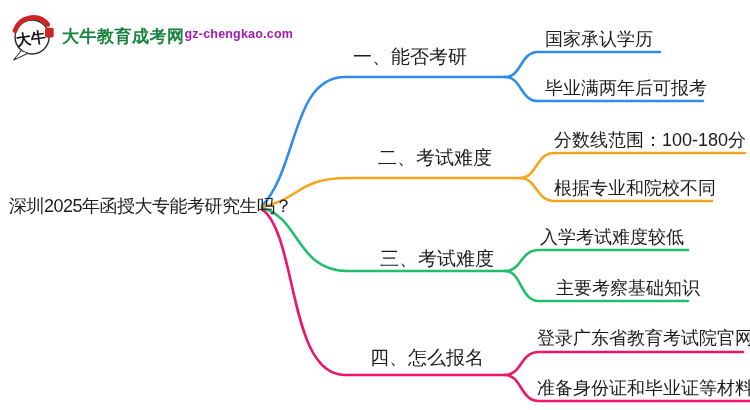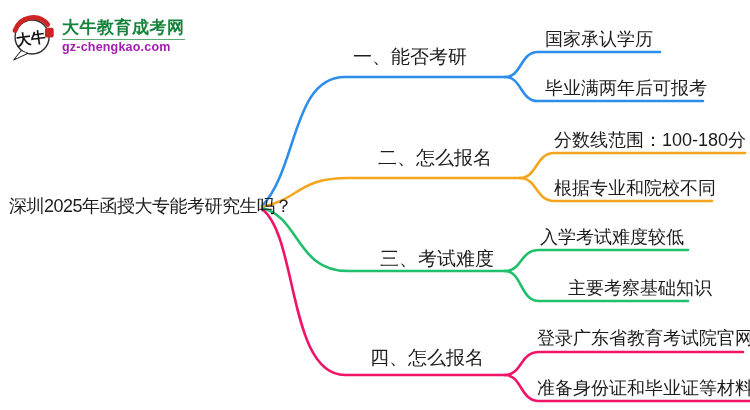--- a/index.html
+++ b/index.html
@@ -8,21 +8,21 @@
     width:750px;height:410px;
     background:#ffffff;
     overflow:hidden;
     font-family:"Liberation Sans","DejaVu Sans",sans-serif;
   }
   
   .logo{
     position:absolute;left:10px;top:12px;
     display:flex;align-items:center;gap:6px;
   }
-  .logo-text{display:flex;flex-direction:column;line-height:1.1;}
+  .logo-text{display:flex;flex-direction:row;line-height:1.1;}
   .logo-name{
     font-size:17px;font-weight:bold;letter-spacing:0.5px;
     color:#17823C;
   }
   .logo-rule{height:1px;background:#17823C;margin:2px 0 1px 0;opacity:.7;}
   .logo-url{
     font-size:12.5px;font-weight:bold;color:#a21caf;letter-spacing:0.2px;
   }
   
   .node{
@@ -84,29 +84,29 @@
     <g>
       <path d="M262,209 C298,236 288,375 345,375 L505,375" stroke="#F01368"></path>
       <path d="M505,375 C522,375 520,352 539,352 L743,352" stroke="#F01368"></path>
       <path d="M505,375 C522,375 520,401 539,401 L750,401" stroke="#F01368"></path>
     </g>
   </svg>
 
   <div class="node root-label" style="left:9px;top:194px;">深圳2025年函授大专能考研究生吗？</div>
 
   <div class="node branch-label" style="left:353px;top:44px;">一、能否考研</div>
-  <div class="node branch-label" style="left:378px;top:145px;">二、怎么报名</div>
+  <div class="node branch-label" style="left:378px;top:145px;">二、考试难度</div>
   <div class="node branch-label" style="left:380px;top:246px;">三、考试难度</div>
   <div class="node child-label" style="left:545px;top:27px;">国家承认学历</div>
 
   <div class="node branch-label" style="left:370px;top:345px;">四、怎么报名</div>
   <div class="node child-label" style="left:545px;top:76px;">毕业满两年后可报考</div>
 
   <div class="node child-label" style="left:554px;top:128px;">分数线范围：100-180分</div>
   <div class="node child-label" style="left:554px;top:176px;">根据专业和院校不同</div>
 
   <div class="node child-label" style="left:540px;top:225px;">入学考试难度较低</div>
-  <div class="node child-label" style="left:568px;top:276px;">主要考察基础知识</div>
+  <div class="node child-label" style="left:556px;top:276px;">主要考察基础知识</div>
 
   <div class="node child-label" style="left:537px;top:326px;">登录广东省教育考试院官网</div>
   <div class="node child-label" style="left:537px;top:376px;">准备身份证和毕业证等材料</div>
 
 </div>
 
 </body></html>

